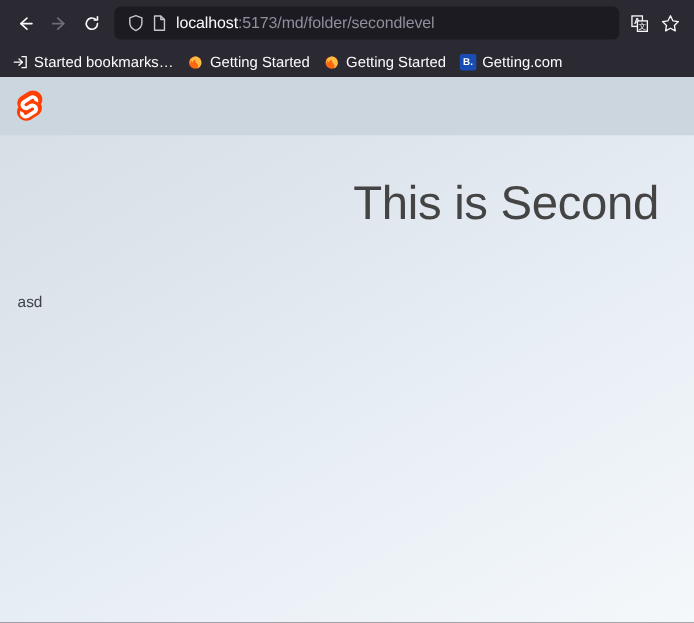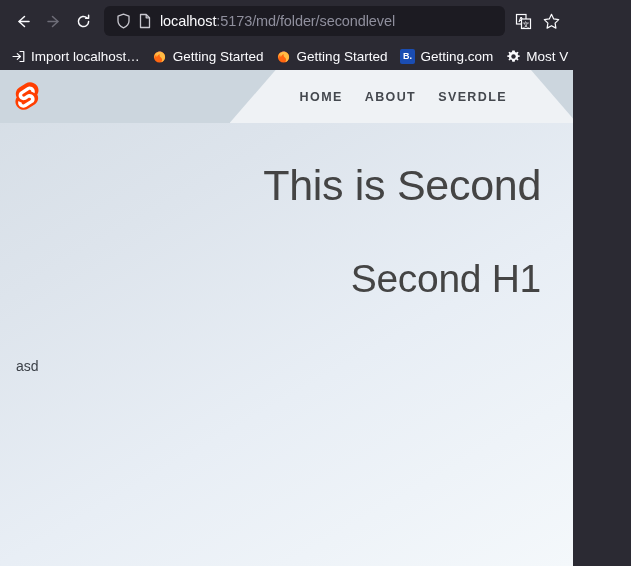--- a/index.html
+++ b/index.html
@@ -9,21 +9,21 @@
   body {
     width: 631px;
     height: 566px;
     overflow: hidden;
     font-family: "Liberation Sans", sans-serif;
     background: #2b2a33;
   }
 
   
   .browser {
-    width: 573px;
+    width: 631px;
     height: 566px;
     display: flex;
     flex-direction: column;
     position: relative;
   }
 
   .nav-toolbar {
     height: 42px;
     background: #2b2a33;
     display: flex;
@@ -313,21 +313,21 @@
   <div class="bookmarks-bar">
 
     <div class="bm-item">
       <span class="bm-ico">
         <svg width="15" height="15" viewBox="0 0 15 15">
           <path d="M9 2.5 H12.8 V12.5 H9" fill="none" stroke="#fbfbfe" stroke-width="1.2" stroke-linecap="round" stroke-linejoin="round"></path>
           <path d="M2 7.5 H9.2" fill="none" stroke="#fbfbfe" stroke-width="1.2" stroke-linecap="round"></path>
           <path d="M6.3 4.6 L9.4 7.5 L6.3 10.4" fill="none" stroke="#fbfbfe" stroke-width="1.2" stroke-linecap="round" stroke-linejoin="round"></path>
         </svg>
       </span>
-      <span class="bm-label">Import localhost…</span>
+      <span class="bm-label">Started bookmarks…</span>
     </div>
 
     <div class="bm-item">
       <span class="bm-ico">
         <svg width="15" height="15" viewBox="0 0 15 15">
           <circle cx="7.5" cy="8" r="5.6" fill="#ff6611"></circle>
           <path d="M7.5 2.4 c3 0 5.6 2.5 5.6 5.6 c0 2.4 -1.6 4.5 -3.8 5.3 c1.2 -1.5 1.1 -3.6 -0.4 -4.8 c-1.3 -1 -1.6 -2.2 -1 -3.3 c-1.5 0.3 -2.6 1.3 -2.9 2.7 c-0.7 -0.6 -0.9 -1.5 -0.6 -2.4 C3.3 6.4 2.8 7.9 3 9.3 C2.2 8 2.3 6.3 3.2 5 C4.2 3.4 5.8 2.4 7.5 2.4 Z" fill="#ffbb44"></path>
           <path d="M4.3 4.2 c1 -1.1 2.4 -1.8 3.9 -1.8 c0.6 0 1.2 0.1 1.7 0.3 C8.7 2 7 2.3 5.8 3.2 Z" fill="#8844dd"></path>
         </svg>
       </span>
@@ -345,52 +345,33 @@
       <span class="bm-label">Getting Started</span>
     </div>
 
     <div class="bm-item">
       <span class="bm-ico">
         <span class="favicon-booking">B.</span>
       </span>
       <span class="bm-label">Getting.com</span>
     </div>
 
-    <div class="bm-item">
-      <span class="bm-ico">
-        <svg width="15" height="15" viewBox="0 0 15 15">
-          <path d="M7.5 1.4 l1.2 0 0.35 1.7 1.2 0.5 1.45 -0.95 0.85 0.85 -0.95 1.45 0.5 1.2 1.7 0.35 0 1.2 -1.7 0.35 -0.5 1.2 0.95 1.45 -0.85 0.85 -1.45 -0.95 -1.2 0.5 -0.35 1.7 -1.2 0 -1.2 0 -0.35 -1.7 -1.2 -0.5 -1.45 0.95 -0.85 -0.85 0.95 -1.45 -0.5 -1.2 -1.7 -0.35 0 -1.2 1.7 -0.35 0.5 -1.2 -0.95 -1.45 0.85 -0.85 1.45 0.95 1.2 -0.5 0.35 -1.7 Z" fill="#fbfbfe"></path>
-          <circle cx="7.5" cy="7.5" r="2.2" fill="#2b2a33"></circle>
-        </svg>
-      </span>
-      <span class="bm-label">Most V</span>
-    </div>
   </div>
 
   <div class="viewport">
 
     <div class="app-header">
       <div class="corner-logo">
         <svg width="29" height="29" viewBox="0 0 98 118">
           <path fill="#ff3e00" d="M91.8 15.6C81.4 0.7 60.8-3.7 45.9 5.7L19.7 22.4C12.6 26.9 7.6 34.2 6 42.5c-1.4 6.9-0.3 14.1 3 20.3-2.2 3.4-3.8 7.2-4.5 11.2-1.6 8.5 0.4 17.3 5.4 24.3 10.4 14.9 31 19.3 45.9 9.9l26.2-16.7c7.1-4.5 12.1-11.8 13.7-20.1 1.4-6.9 0.3-14.1-3-20.3 2.2-3.4 3.8-7.2 4.5-11.2C98.8 31.4 96.8 22.6 91.8 15.6z"></path>
           <path fill="#ffffff" d="M41 103.9c-8.4 2.2-17.3-1.1-22.3-8.2-3-4.2-4.2-9.5-3.3-14.6 0.2-0.8 0.4-1.6 0.6-2.4l0.5-1.5 1.4 1c3.2 2.3 6.7 4.1 10.5 5.2l1 0.3-0.1 1c-0.1 1.4 0.3 2.9 1.1 4.1 1.5 2.2 4.2 3.2 6.7 2.5 0.6-0.2 1.1-0.4 1.6-0.7l26.2-16.7c1.3-0.8 2.1-2 2.4-3.4 0.3-1.5-0.1-3-0.9-4.2-1.5-2.2-4.2-3.2-6.7-2.5-0.6 0.2-1.1 0.4-1.6 0.7l-10 6.4c-1.6 1-3.4 1.8-5.2 2.3-8.4 2.2-17.3-1.1-22.3-8.2-3-4.2-4.2-9.5-3.3-14.6 0.9-5 3.9-9.4 8.2-12.1l26.2-16.7c1.6-1 3.4-1.8 5.2-2.3 8.4-2.2 17.3 1.1 22.3 8.2 3 4.2 4.2 9.5 3.3 14.6-0.2 0.8-0.4 1.6-0.7 2.4l-0.5 1.5-1.4-1c-3.2-2.3-6.7-4.1-10.5-5.2l-1-0.3 0.1-1c0.1-1.4-0.3-2.9-1.1-4.1-1.5-2.2-4.2-3.2-6.7-2.5-0.6 0.2-1.1 0.4-1.6 0.7L34.1 49.3c-1.3 0.8-2.1 2-2.4 3.4-0.3 1.5 0.1 3 0.9 4.2 1.5 2.2 4.2 3.2 6.7 2.5 0.6-0.2 1.1-0.4 1.6-0.7l10-6.4c1.6-1 3.4-1.8 5.2-2.3 8.4-2.2 17.3 1.1 22.3 8.2 3 4.2 4.2 9.5 3.3 14.6-0.9 5-3.9 9.4-8.2 12.1l-26.2 16.7C44.6 102.6 42.8 103.4 41 103.9z"></path>
         </svg>
       </div>
 
-      <div class="nav-wrap">
-        <div class="nav-shape">
-          <div class="nav-links">
-            <a class="nav-link" href="#">Home</a>
-            <a class="nav-link" href="#">About</a>
-            <a class="nav-link" href="#">Sverdle</a>
-          </div>
-        </div>
-      </div>
     </div>
 
     <div class="page-main">
       <h1 class="h1-big">This is Second</h1>
-      <h1 class="h1-second">Second H1</h1>
       <p class="body-para">asd</p>
     </div>
   </div>
 
 </div>
 
 </body></html>

